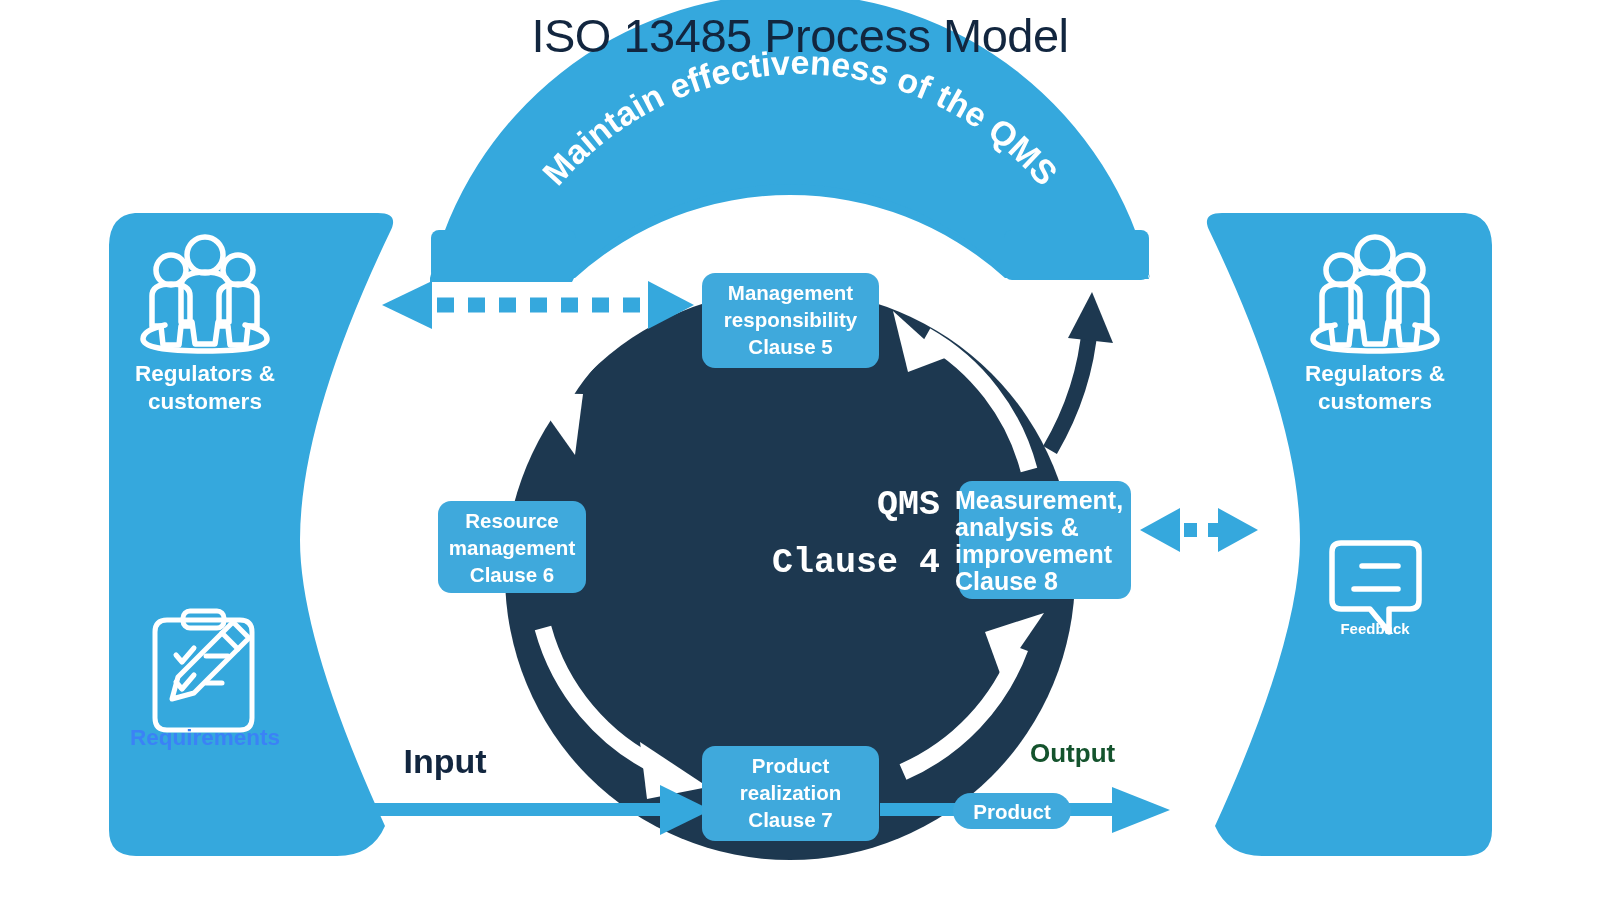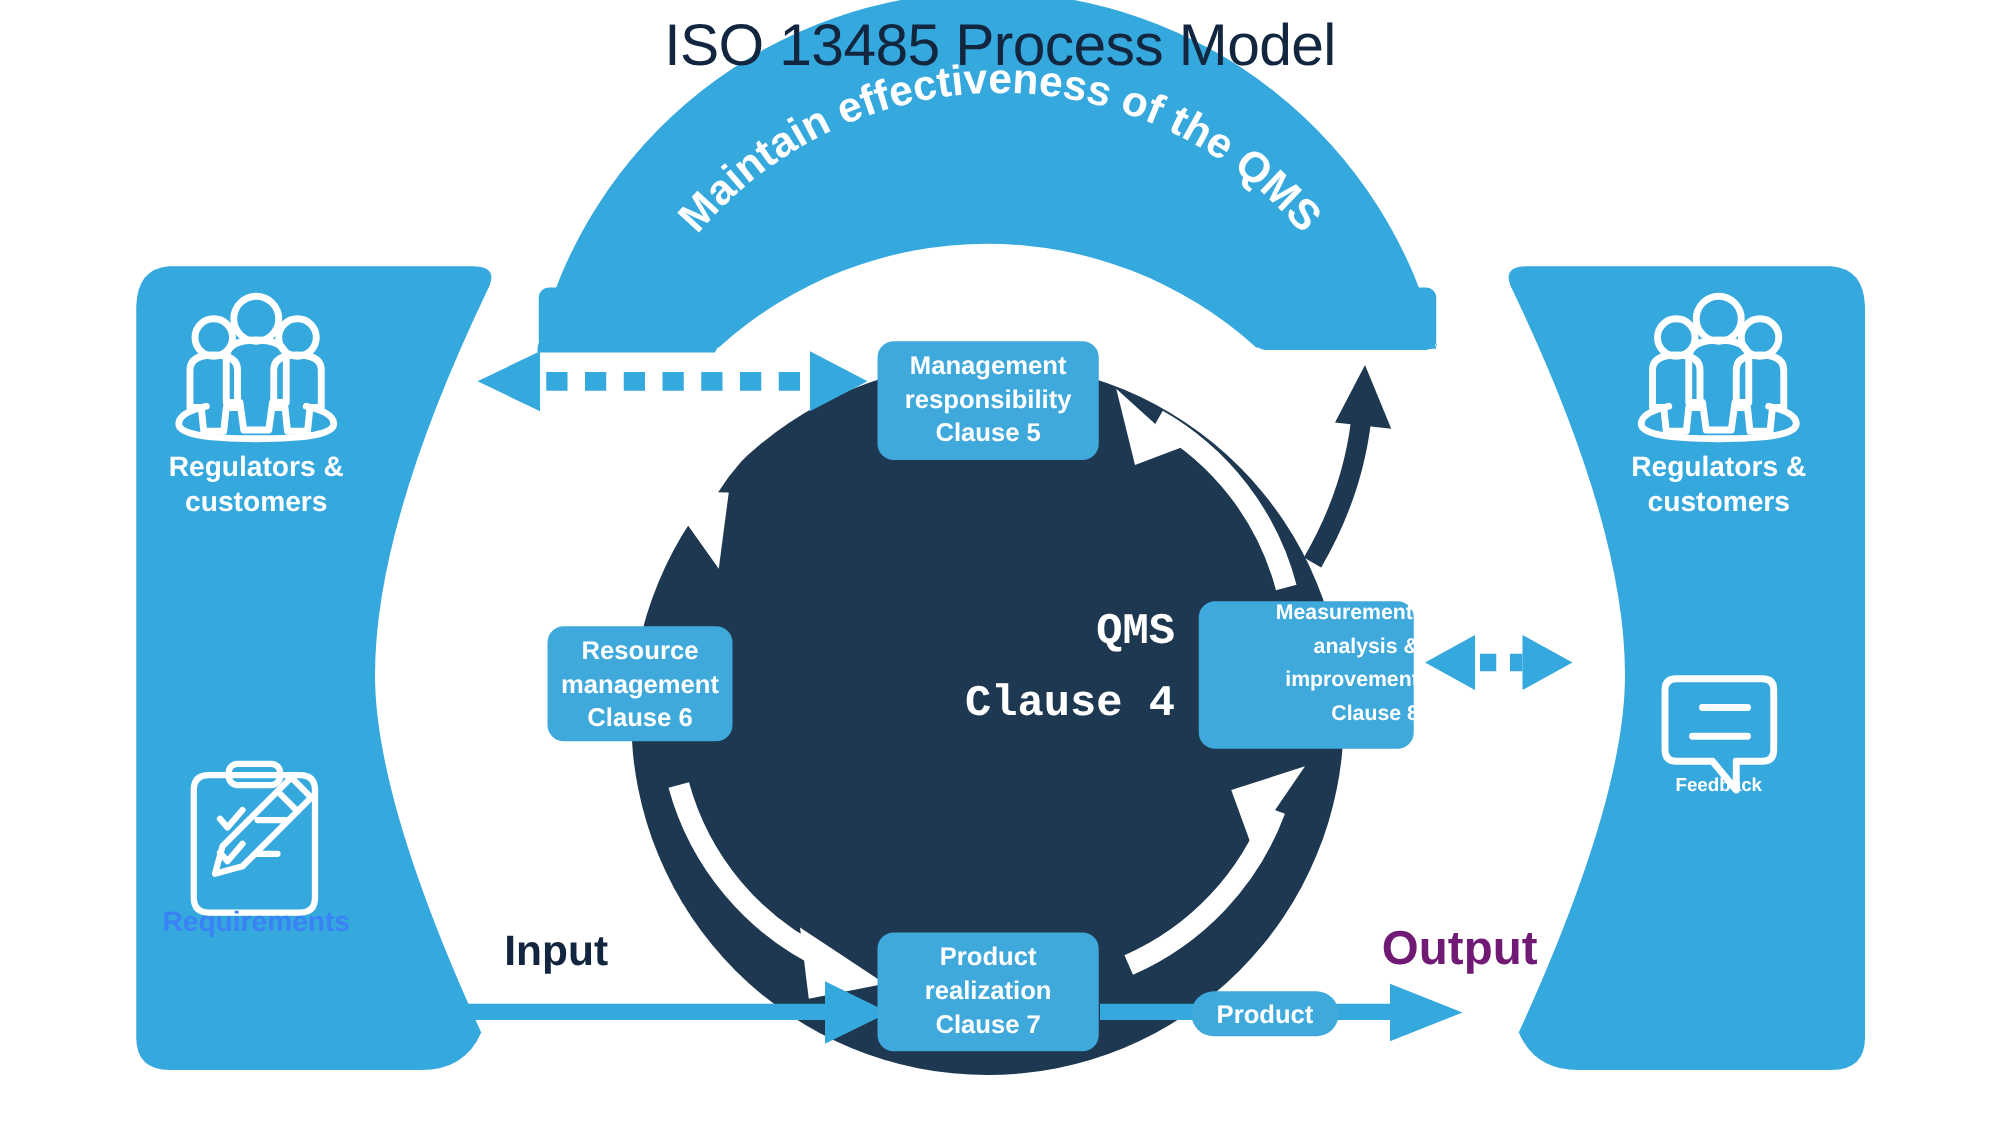--- a/index.html
+++ b/index.html
@@ -160,22 +160,22 @@
     <div>Clause 5</div>
   </div>
 
   <div style="position:absolute;left:434px;top:507px;width:156px;text-align:center;
               color:#ffffff;font-size:20.5px;font-weight:bold;line-height:27px;">
     <div>Resource</div>
     <div>management</div>
     <div>Clause 6</div>
   </div>
 
-  <div style="position:absolute;left:955px;top:476px;width:180px;text-align:right;
-              color:#ffffff;font-size:17px;font-weight:bold;line-height:27px;">
+  <div style="position:absolute;left:955px;top:487px;width:180px;text-align:left;
+              color:#ffffff;font-size:25px;font-weight:bold;line-height:27px;">
     <div>Measurement,</div>
     <div>analysis &amp;</div>
     <div>improvement</div>
     <div>Clause 8</div>
   </div>
 
   <div style="position:absolute;left:702px;top:752px;width:177px;text-align:center;
               color:#ffffff;font-size:20.5px;font-weight:bold;line-height:27px;">
     <div>Product</div>
     <div>realization</div>
@@ -193,18 +193,18 @@
   <div style="position:absolute;left:1280px;top:360px;width:190px;text-align:center;
               color:#ffffff;font-size:22.5px;font-weight:bold;line-height:28px;">
     <div>Regulators &amp;</div>
     <div>customers</div>
   </div>
   <div style="position:absolute;left:1280px;top:620px;width:190px;text-align:center;
               color:#ffffff;font-size:15px;font-weight:bold;">Feedback</div>
 
   <div style="position:absolute;left:345px;top:742px;width:200px;text-align:center;
               color:#12263f;font-size:34px;font-weight:bold;">Input</div>
-  <div style="position:absolute;left:1030px;top:738px;width:200px;text-align:right;
-              color:#701a75;font-size:38px;font-weight:bold;">Output</div>
+  <div style="position:absolute;left:1030px;top:738px;width:200px;text-align:left;
+              color:#14532d;font-size:26px;font-weight:bold;">Output</div>
   <div style="position:absolute;left:953px;top:800px;width:118px;text-align:center;
               color:#ffffff;font-size:20.5px;font-weight:bold;">Product</div>
 
 </div>
 
 </body></html>

